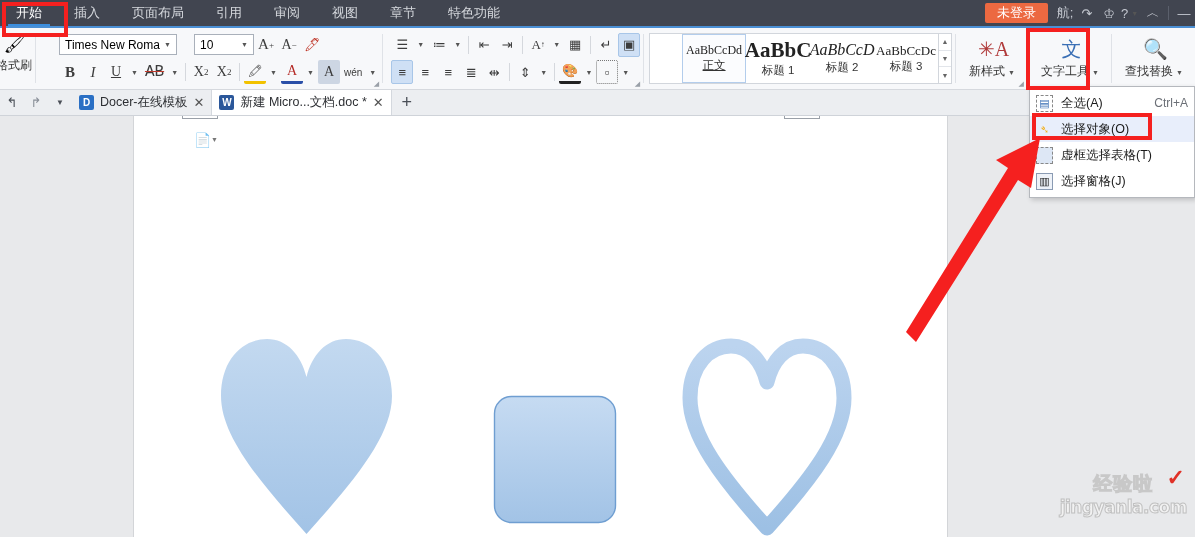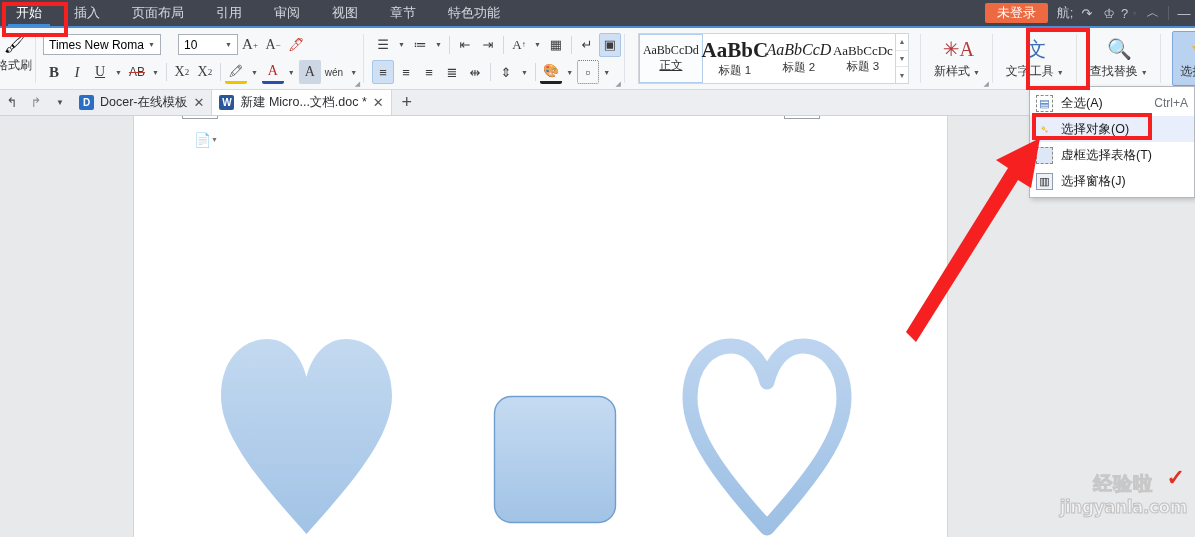--- a/index.html
+++ b/index.html
@@ -61,21 +61,21 @@
     height: 21px; border:1px solid #a9b0ba; background:#fff; display:flex;
     align-items:center; font-size: 12px; color:#000; padding: 0 2px 0 5px;
   }
   .fontbox .v { flex:1; white-space:nowrap; overflow:hidden; }
   .fontname { width: 118px; }
   .fontsize { width: 60px; }
 
   
   .gallery {
     display:flex; border:1px solid #d2d6dc; background:#fff; height:54px;
-    align-items:stretch; margin: 2px 8px;
+    align-items:stretch; margin: 2px 0; padding-left: 32px;
   }
   .sty {
     width: 64px; display:flex; flex-direction:column; align-items:center;
     justify-content:center; gap:2px; border:1px solid transparent;
   }
   .sty.active { border-color:#b3cdec; background:#fbfcfe; }
   .sty .prev { font-family:"Liberation Serif", serif; color:#222; line-height:1; }
   .sty .nm { font-size:11.5px; color:#333; }
   .sty.active .nm { text-decoration: underline; }
   .gal-scroll {
@@ -198,21 +198,21 @@
 </div>
 <div class="topline"></div>
 
 <div class="ribbon">
 
   <div class="grp fpgrp">
     <div class="fp-icon">🖌</div>
     <div class="fp-label">格式刷</div>
   </div>
 
-  <div class="grp" style="padding-left:8px;">
+  <div class="grp" style="padding-left:24px;">
     <div class="row">
       <div class="fontbox fontname">
         <span class="v">Times New Roma</span>
         <span class="caret">▼</span>
       </div>
       <div class="fontbox fontsize" style="margin-left:16px;">
         <span class="v">10</span>
         <span class="caret">▼</span>
       </div>
       <div class="btn" style="font-family:'Liberation Serif',serif;font-size:15px;">A<sup style="font-size:9px">+</sup></div>
@@ -223,21 +223,21 @@
       <div class="btn" style="font-weight:bold;font-family:'Liberation Serif',serif;font-size:15px;">
           <span>B</span>
         </div>
       <div class="btn" style="font-style:italic;font-family:'Liberation Serif',serif;font-size:15px;">
           <span>I</span>
         </div>
       <div class="btn" style="text-decoration:underline;font-family:'Liberation Serif',serif;font-size:14px;">
           <span>U</span>
         </div>
       <div class="caret">▼</div>
-      <div class="btn" style="text-decoration:line-through;text-decoration-color:#c0392b;font-size:12px;">
+      <div class="btn" style="text-decoration:line-through;text-decoration-color:#c0392b;font-size:16px;font-family:Liberation Mono, monospace;">
           <span>AB</span>
         </div>
       <div class="caret">▼</div>
       <div class="vsep"></div>
       <div class="btn" style="font-family:'Liberation Serif',serif;font-size:14px;">
           <span>X</span>
           <sup style="font-size:9px">2</sup>
         </div>
       <div class="btn" style="font-family:'Liberation Serif',serif;font-size:14px;">
           <span>X</span>

